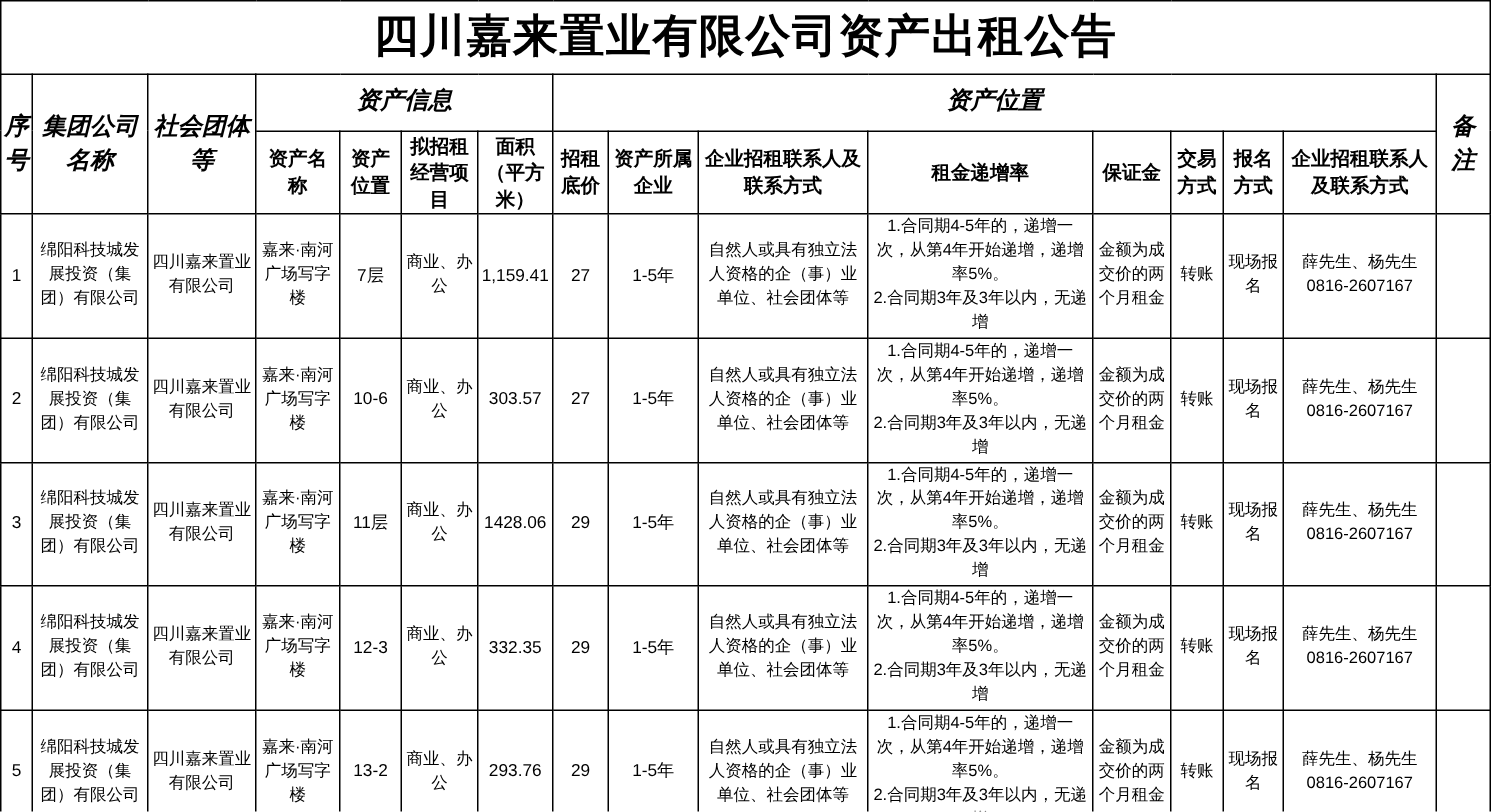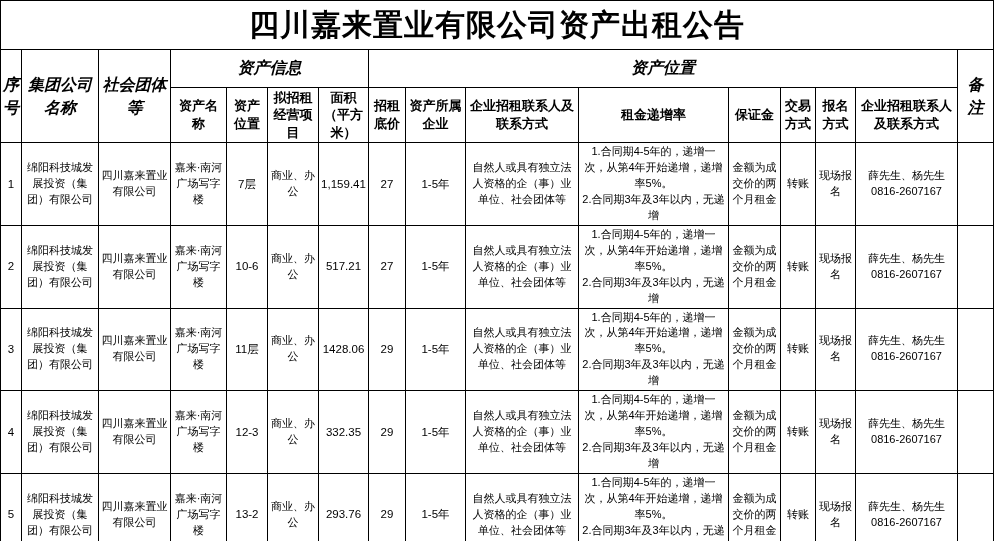--- a/index.html
+++ b/index.html
@@ -92,21 +92,21 @@
     <td></td>
   </tr>
 
   <tr class="r2">
     <td class="num">2</td>
     <td>绵阳科技城发展投资（集团）有限公司</td>
     <td>四川嘉来置业有限公司</td>
     <td>嘉来·南河广场写字楼</td>
     <td class="num">10-6</td>
     <td>商业、办公</td>
-    <td class="num">517.21</td>
+    <td class="num">303.57</td>
     <td class="num">27</td>
     <td class="num">1-5年</td>
     <td>自然人或具有独立法人资格的企（事）业单位、社会团体等</td>
     <td class="ml">1.合同期4-5年的，递增一次，从第4年开始递增，递增率5%。
 2.合同期3年及3年以内，无递增</td>
     <td>金额为成交价的两个月租金</td>
     <td>转账</td>
     <td>现场报名</td>
     <td class="ml">薛先生、杨先生
 0816-2607167</td>

